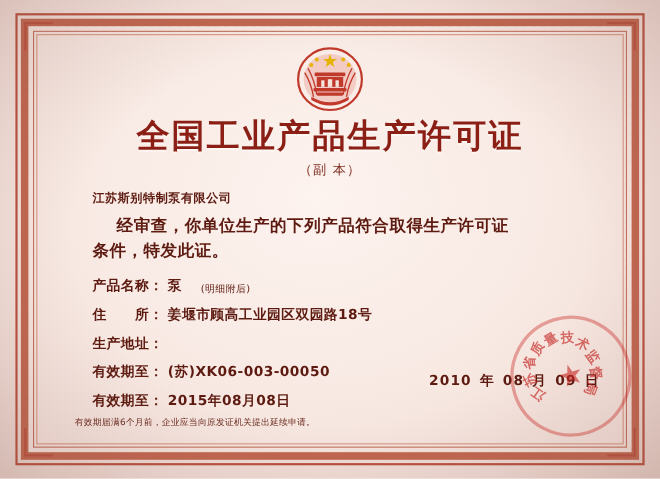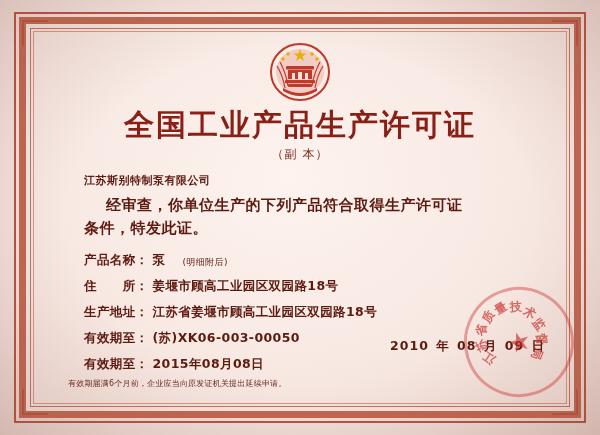--- a/index.html
+++ b/index.html
@@ -326,21 +326,20 @@
         <span class="field-label">产品名称：</span>
         <span class="field-value">泵</span>
         <span class="field-note">(明细附后)</span>
       </div>
       <div class="field-row">
         <span class="field-label">住　　所：</span>
         <span class="field-value">姜堰市顾高工业园区双园路18号</span>
       </div>
       <div class="field-row">
         <span class="field-label">生产地址：</span>
-        <span class="field-value">江苏省姜堰市顾高工业园区双园路18号</span>
       </div>
       <div class="field-row">
         <span class="field-label">有效期至：</span>
         <span class="field-value">(苏)XK06-003-00050</span>
       </div>
       <div class="field-row">
         <span class="field-label">有效期至：</span>
         <span class="field-value">2015年08月08日</span>
       </div>
     </div>

